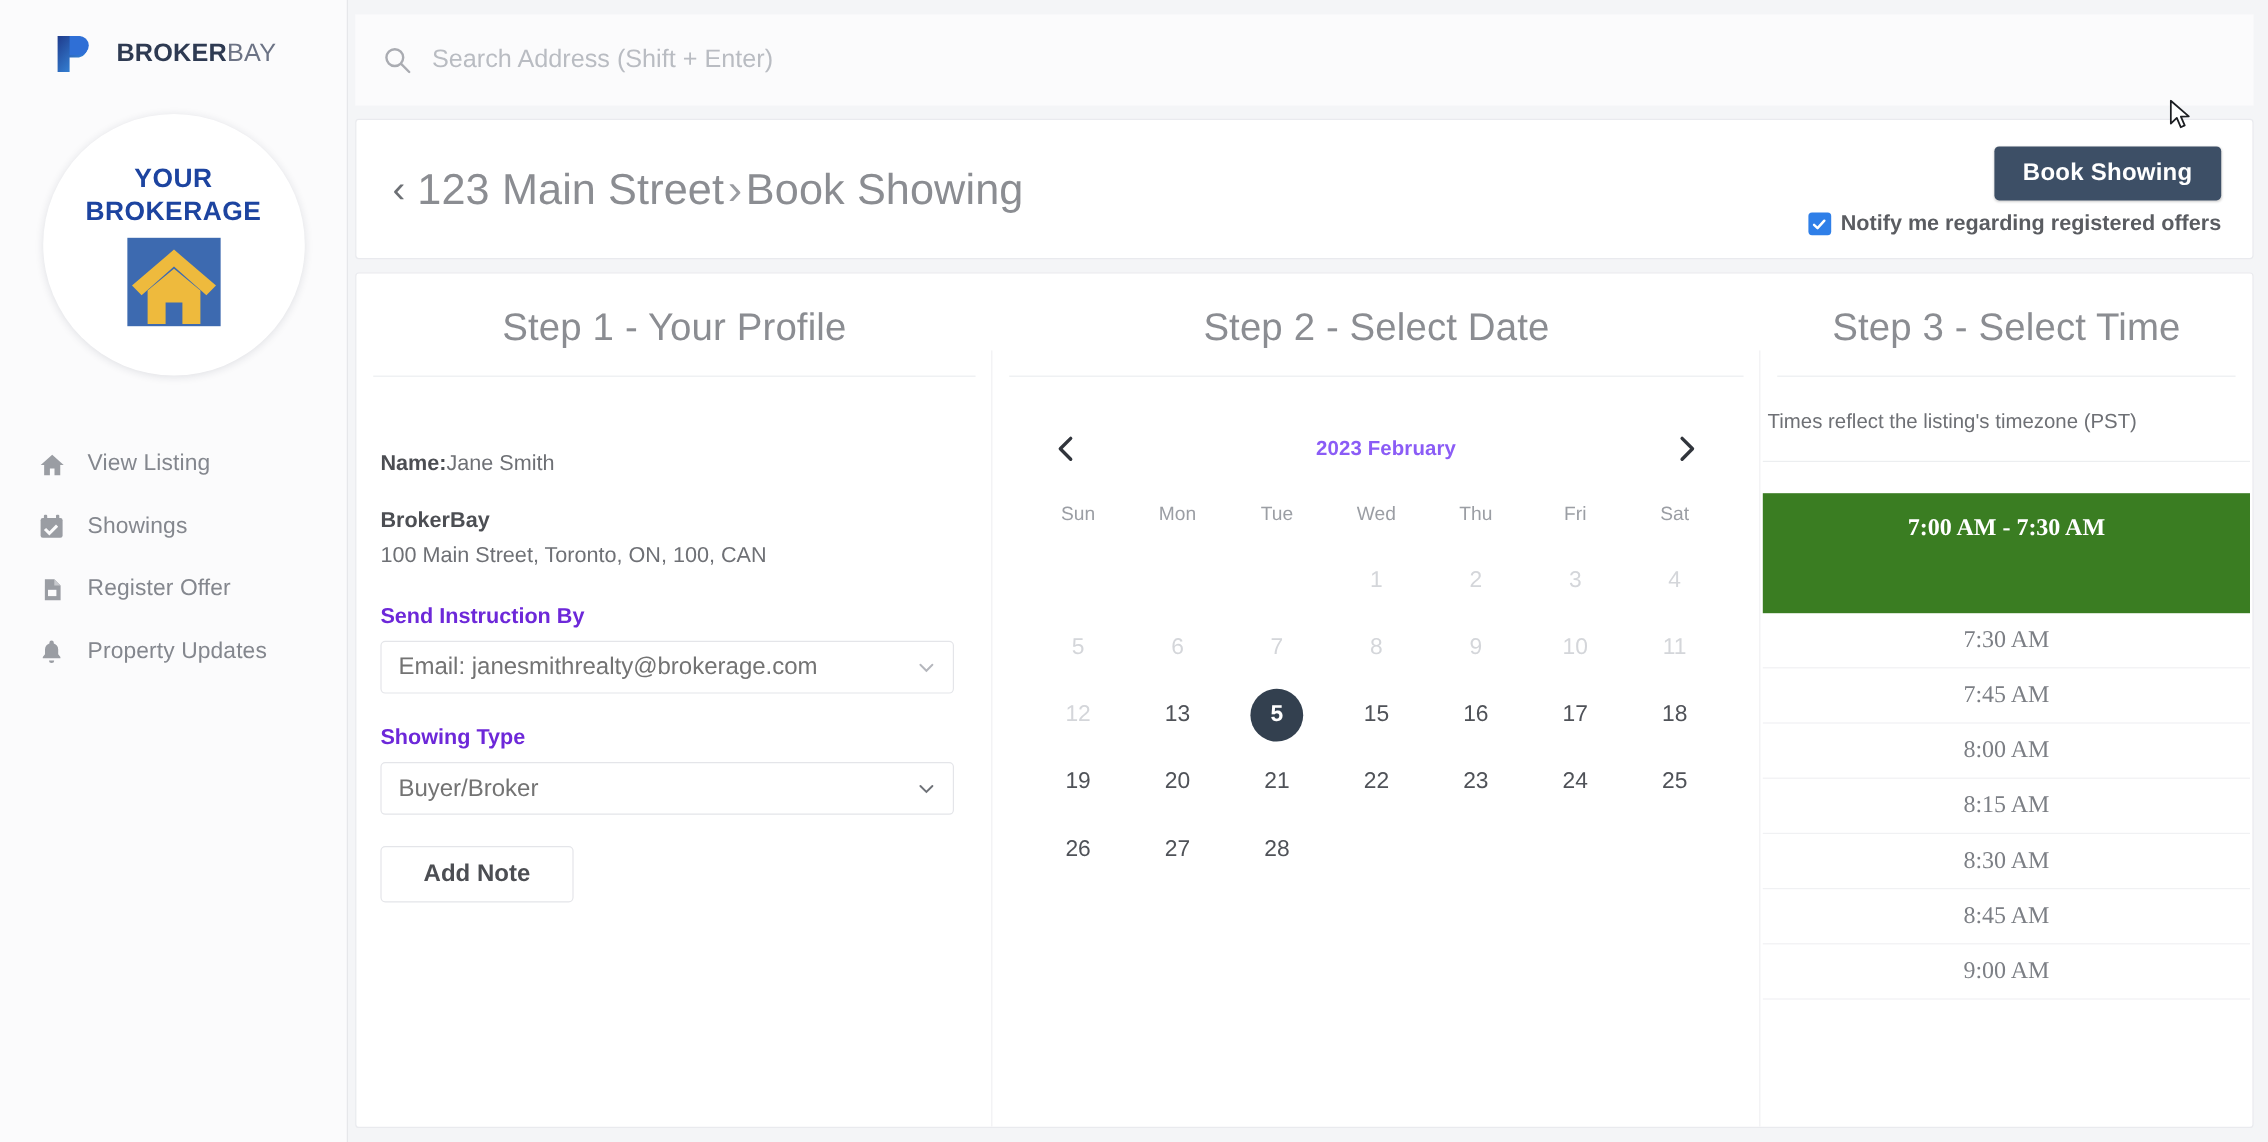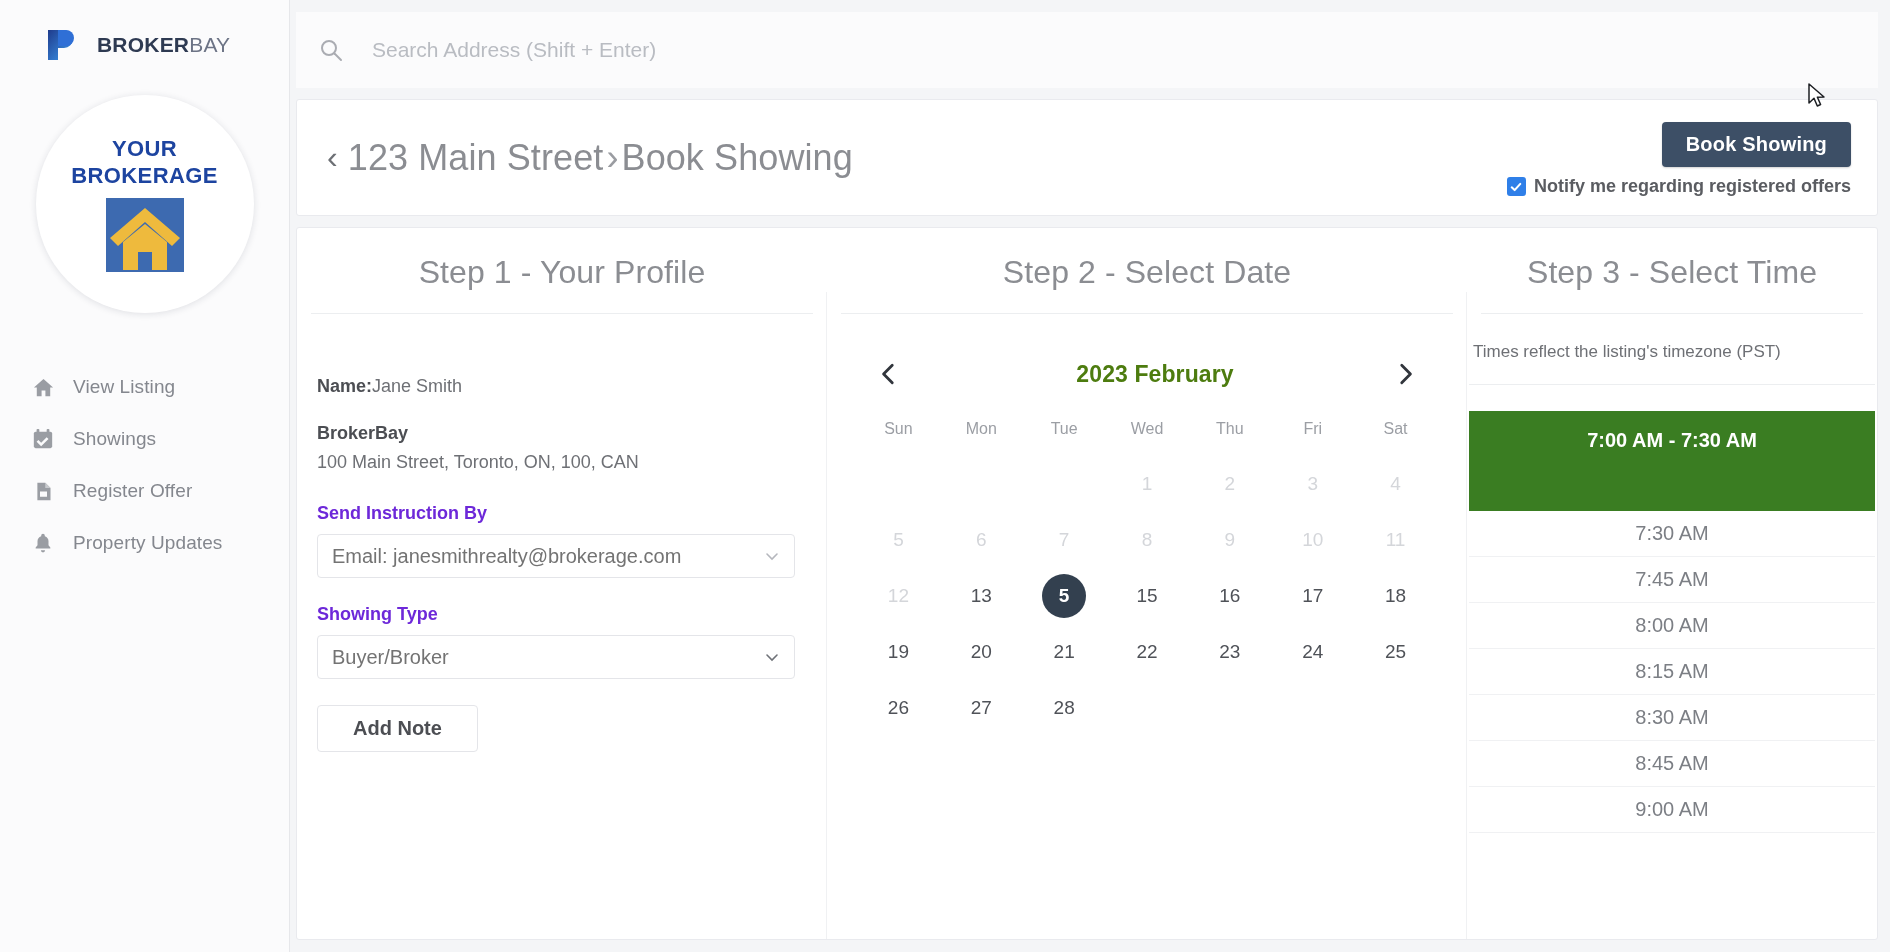--- a/index.html
+++ b/index.html
@@ -49,21 +49,21 @@
   .nav-ico { width: 24px; height: 24px; flex: 0 0 24px; display:flex; align-items:center; justify-content:center; }
   .nav-label { font-size: 19px; color: #84878e; letter-spacing: .1px; }
 
   
   .main {
     flex: 1; height: 952px; padding: 12px 12px 12px 6px;
     display: flex; flex-direction: column; gap: 11px;
   }
   .topbar {
     height: 76px; background: #fbfbfc;
-    display: flex; align-items: center; gap: 28px;
+    display: flex; align-items: center; gap: 16px;
     padding-left: 22px;
     flex: 0 0 76px;
   }
   .search-ico { width: 26px; height: 26px; flex: 0 0 26px; }
   .search-input {
     border: none; outline: none; background: transparent;
     font-family: "Liberation Sans", sans-serif;
     font-size: 21px; color: #3a3a3a; width: 700px;
   }
   .search-input::placeholder { color: #b9bcc2; }
@@ -145,21 +145,21 @@
   
   .cal { padding: 40px 30px 0; }
   .cal-head {
     display: flex; align-items: center; justify-content: space-between;
     padding: 0 12px; margin-bottom: 26px;
   }
   .cal-nav {
     width: 40px; height: 40px; display: flex; align-items: center; justify-content: center;
     cursor: pointer; color: #31353c; font-size: 34px; line-height: 1; font-weight: 300;
   }
-  .cal-title { font-size: 23px; font-weight: 700; color: #4d7c0f; letter-spacing: .1px; margin-left: 16px; }
+  .cal-title { font-size: 17px; font-weight: 700; color: #8b5cf6; letter-spacing: .1px; margin-left: 16px; }
   .cal-grid { display: grid; grid-template-columns: repeat(7, 1fr); }
   .dow {
     text-align: center; font-size: 16px; color: #9b9ea4; padding-bottom: 18px;
   }
   .day {
     height: 56px; display: flex; align-items: center; justify-content: center;
     font-size: 19px; color: #4f5258; cursor: pointer;
   }
   .day.dim { color: #d4d6da; cursor: default; }
   .day.sel { }
@@ -167,21 +167,21 @@
     width: 44px; height: 44px; border-radius: 50%;
     background: #33404f; color: #ffffff; font-weight: 700;
     display: flex; align-items: center; justify-content: center;
   }
 
   
   .s3-note {
     font-size: 17px; color: #6e7075; padding: 28px 4px 22px 4px;
     border-bottom: 1px solid #eceef0; margin: 0 2px;
   }
-  .slots { padding: 26px 2px 0; }
+  .slots { padding: 26px 2px 0; font-family: Liberation Serif, serif; }
   .slot {
     height: 46px; display: flex; align-items: center; justify-content: center;
     font-size: 20px; color: #7c7f85; border-bottom: 1px solid #f0f1f3; cursor: pointer;
   }
   .slot.selected {
     height: 100px; background: #3a7d22; color: #ffffff; font-weight: 700;
     border: none; align-items: flex-start; padding-top: 18px;
   }
   .cursor { position: absolute; pointer-events: none; z-index: 50; }
 </style>

